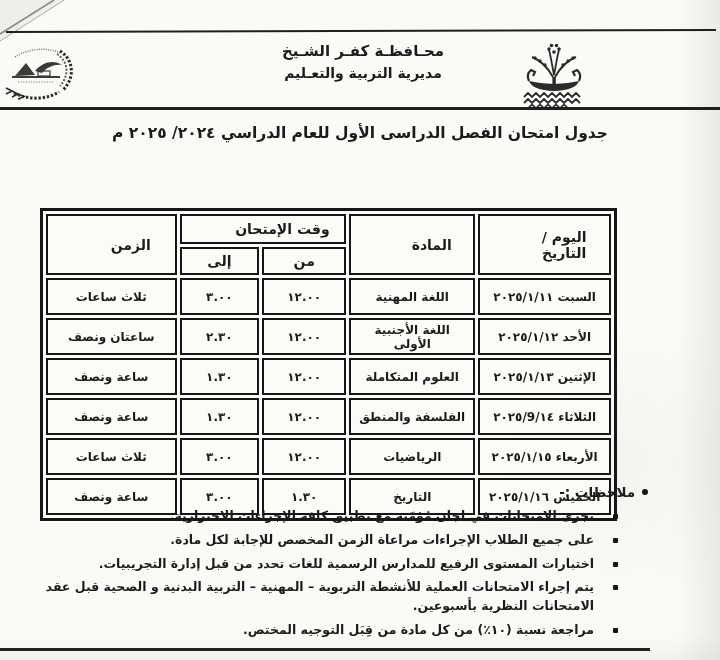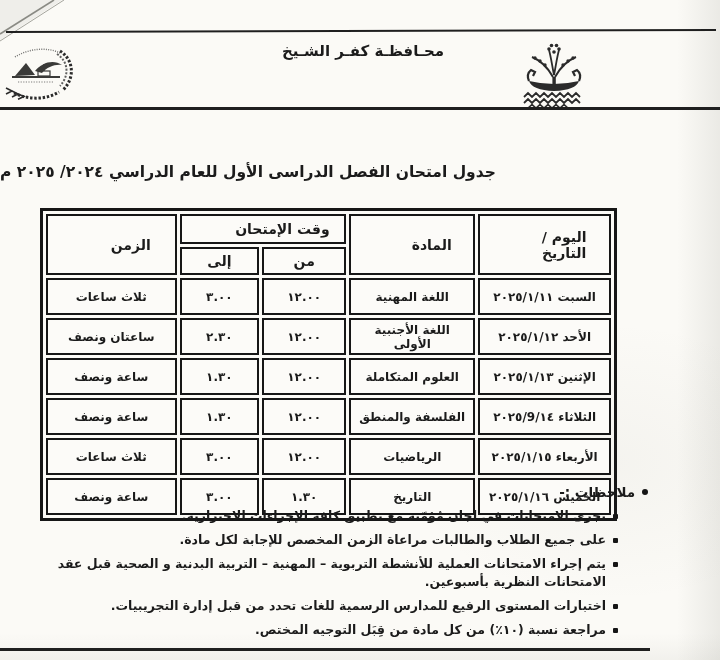--- a/index.html
+++ b/index.html
@@ -29,21 +29,21 @@
     direction:rtl;text-align:center;font-weight:700;line-height:1.55;
   }
   .org-l1{font-size:15px;letter-spacing:1px;}
   .org-l2{font-size:14px;}
   .org-l3{font-size:12.5px;white-space:nowrap;}
   .logo-left{position:absolute;top:8px;left:2px;}
   .logo-right{position:absolute;top:5px;left:520px;}
 
   .doc-title{
     position:absolute;top:124px;left:0;width:720px;
-    direction:rtl;text-align:left;font-weight:700;font-size:15.5px;margin-top:39px;
+    direction:rtl;text-align:center;font-weight:700;font-size:15.5px;
   }
   .doc-subtitle{
     position:absolute;top:156px;left:0;width:720px;
     direction:rtl;text-align:center;font-weight:700;font-size:14px;
   }
 
   table.schedule{
     position:absolute;top:208px;left:40px;width:577px;
     direction:rtl;table-layout:fixed;
     border-collapse:separate;border-spacing:3px;
@@ -63,21 +63,21 @@
   col.c-day{width:24%;} col.c-sub{width:22.8%;}
   col.c-from{width:15.2%;} col.c-to{width:14.4%;} col.c-dur{width:23.6%;}
 
   .notes{
     position:absolute;top:484px;left:26px;right:72px;
     direction:rtl;text-align:right;font-weight:700;
   }
   .notes-heading{font-size:13.5px;margin-bottom:7px;display:flex;align-items:center;gap:7px;}
   .note-item{
     font-size:12.5px;line-height:1.5;margin:0 30px 5px 0;
-    display:flex;gap:7px;
+    display:flex;gap:19px;
   }
   .bullet{
     flex:0 0 auto;width:5px;height:5px;background:#151515;border-radius:1px;
     margin-top:7px;
   }
   .bullet.big{width:6px;height:6px;border-radius:50%;margin-top:0;}
   .emblem-stroke{stroke:#2b2b2b;fill:none;}
 </style>
 </head>
 <body>
@@ -103,20 +103,21 @@
       <line x1="10" y1="33" x2="58" y2="33" stroke="#3a3a38" stroke-width="1.8"></line>
       <path d="M33 27 C40 18 52 15 60 21 C53 20 45 23 40 29 Z" fill="#3a3a38"></path>
       <rect x="36" y="27" width="12" height="5" fill="none" stroke="#3a3a38" stroke-width="1.2"></rect>
       <line x1="42" y1="20" x2="42" y2="27" stroke="#3a3a38" stroke-width="1.4"></line>
       <path class="emblem-stroke" d="M16 38 H52" stroke-width="1.2" stroke-dasharray="1.2 1.4" opacity="0.6"></path>
       <path class="emblem-stroke" d="M4 44 l6 3 -6 3 M10 47 l6 3 -6 3 M16 50 l6 2.6 -6 2.6" stroke-width="1.6"></path>
     </svg>
 
     <div class="org">
       <div class="org-l1">محـافظـة كفـر الشـيخ</div>
+      <div class="org-l2">مديرية التربية والتعـليم</div>
     </div>
 
     <svg class="logo-right" width="68" height="70" viewBox="0 0 68 70">
       <path class="emblem-stroke" d="M4 56 l4 -4 4 4 4 -4 4 4 4 -4 4 4 4 -4 4 4 4 -4 4 4 4 -4 4 4 4 -4 4 4" stroke-width="1.8"></path>
       <path class="emblem-stroke" d="M4 62 l4 -4 4 4 4 -4 4 4 4 -4 4 4 4 -4 4 4 4 -4 4 4 4 -4 4 4 4 -4 4 4" stroke-width="1.8"></path>
       <path class="emblem-stroke" d="M8 67 l4 -3.4 4 3.4 4 -3.4 4 3.4 4 -3.4 4 3.4 4 -3.4 4 3.4 4 -3.4 4 3.4" stroke-width="1.6"></path>
       <path d="M9 40 Q34 46 59 40 Q56 49 34 50 Q12 49 9 40 Z" fill="#2b2b2b"></path>
       <path class="emblem-stroke" d="M9 40 Q6 33 11 29 l4 2 -2 4" stroke-width="2.2"></path>
       <path class="emblem-stroke" d="M59 40 Q62 33 57 29 l-4 2 2 4" stroke-width="2.2"></path>
       <rect x="32.4" y="36" width="3.4" height="10" fill="#2b2b2b"></rect>
@@ -212,29 +213,29 @@
     <div class="notes-heading">
       <span class="bullet big"></span>
       <span>ملاحظات :-</span>
     </div>
     <div class="note-item">
       <span class="bullet"></span>
       <span>تجرى الامتحانات في لجان مُؤمّنة مع تطبيق كافة الإجراءات الاحترازية.</span>
     </div>
     <div class="note-item">
       <span class="bullet"></span>
-      <span>على جميع الطلاب والطالبات مراعاة الزمن المخصص للإجابة لكل مادة.</span>
+      <span>على جميع الطلاب الإجراءات مراعاة الزمن المخصص للإجابة لكل مادة.</span>
+    </div>
+    <div class="note-item">
+      <span class="bullet"></span>
+      <span>اختبارات المستوى الرفيع للمدارس الرسمية للغات تحدد من قبل إدارة التجريبيات.</span>
     </div>
     <div class="note-item">
       <span class="bullet"></span>
       <span>يتم إجراء الامتحانات العملية للأنشطة التربوية – المهنية – التربية البدنية و الصحية قبل عقد الامتحانات النظرية بأسبوعين.</span>
-    </div>
-    <div class="note-item">
-      <span class="bullet"></span>
-      <span>اختبارات المستوى الرفيع للمدارس الرسمية للغات تحدد من قبل إدارة التجريبيات.</span>
     </div>
     <div class="note-item">
       <span class="bullet"></span>
       <span>مراجعة نسبة (١٠٪) من كل مادة من قِبَل التوجيه المختص.</span>
     </div>
   </div>
 
   <div class="rule rule-bottom"></div>
 </div>
 

